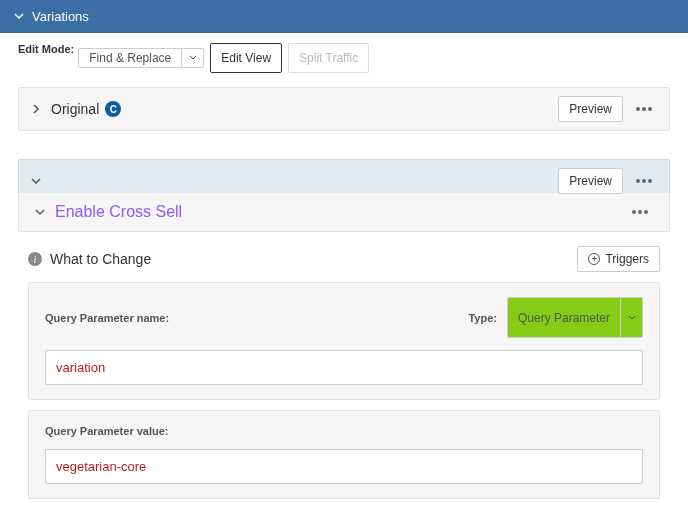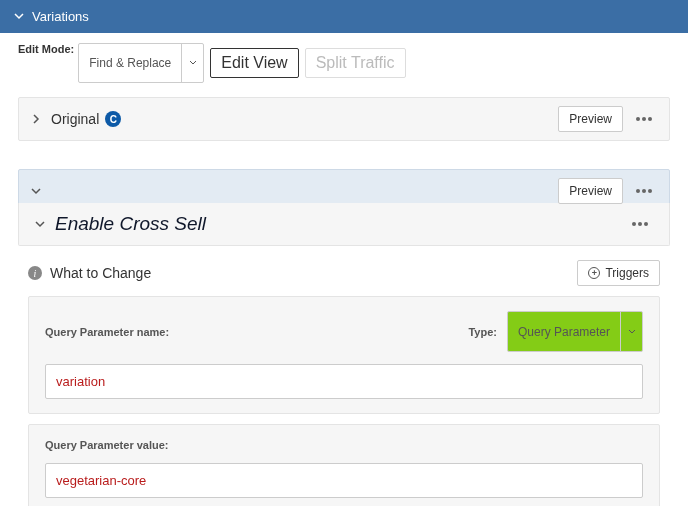--- a/index.html
+++ b/index.html
@@ -52,21 +52,21 @@
     }
     .controls-row {
       display: flex;
       gap: 6px;
       align-items: center;
     }
     .select-wrap {
       display: flex;
       border: 1px solid #ccc;
       border-radius: 2px;
-      height: 40px;
+      height: 20px;
       background: #fff;
     }
     .select-main {
       padding: 0 10px;
       display: flex;
       align-items: center;
       font-size: 12px;
       color: #555;
       min-width: 90px;
     }
@@ -75,21 +75,21 @@
       width: 22px;
       display: flex;
       align-items: center;
       justify-content: center;
     }
     .btn {
       border: 1px solid #aaa;
       background: #fff;
       height: 30px;
       padding: 0 10px;
-      font-size: 16px;
+      font-size: 12px;
       display: flex;
       align-items: center;
       border-radius: 2px;
       cursor: pointer;
       color: #333;
     }
     .btn.edit-view { border: 1px solid #333; }
     .btn.disabled { color: #bbb; border-color: #ddd; cursor: default; }
     .variation-row {
       background: #f6f6f6;
@@ -158,21 +158,21 @@
       border: 1px solid #e4e4e4;
       border-top: none;
       border-radius: 0 0 2px 2px;
       padding: 10px 14px;
       display: flex;
       align-items: center;
       margin-top: -10px;
       margin-bottom: 14px;
     }
     .sub-row .chev { width: 14px; margin-right: 8px; color: #555; display:flex; align-items:center; justify-content:center; }
-    .sub-row .sub-title { font-size: 19px; color: #0f172a; font-style: italic; }
+    .sub-row .sub-title { font-size: 16px; color: #8b5cf6; }
     .section-head {
       display: flex;
       align-items: center;
       padding: 0 10px 10px 10px;
     }
     .info-icon {
       width: 14px; height: 14px; border-radius: 50%;
       background: #888; color: #fff; font-size: 10px; font-style: italic;
       display:flex; align-items:center; justify-content:center;
       margin-right: 8px;

